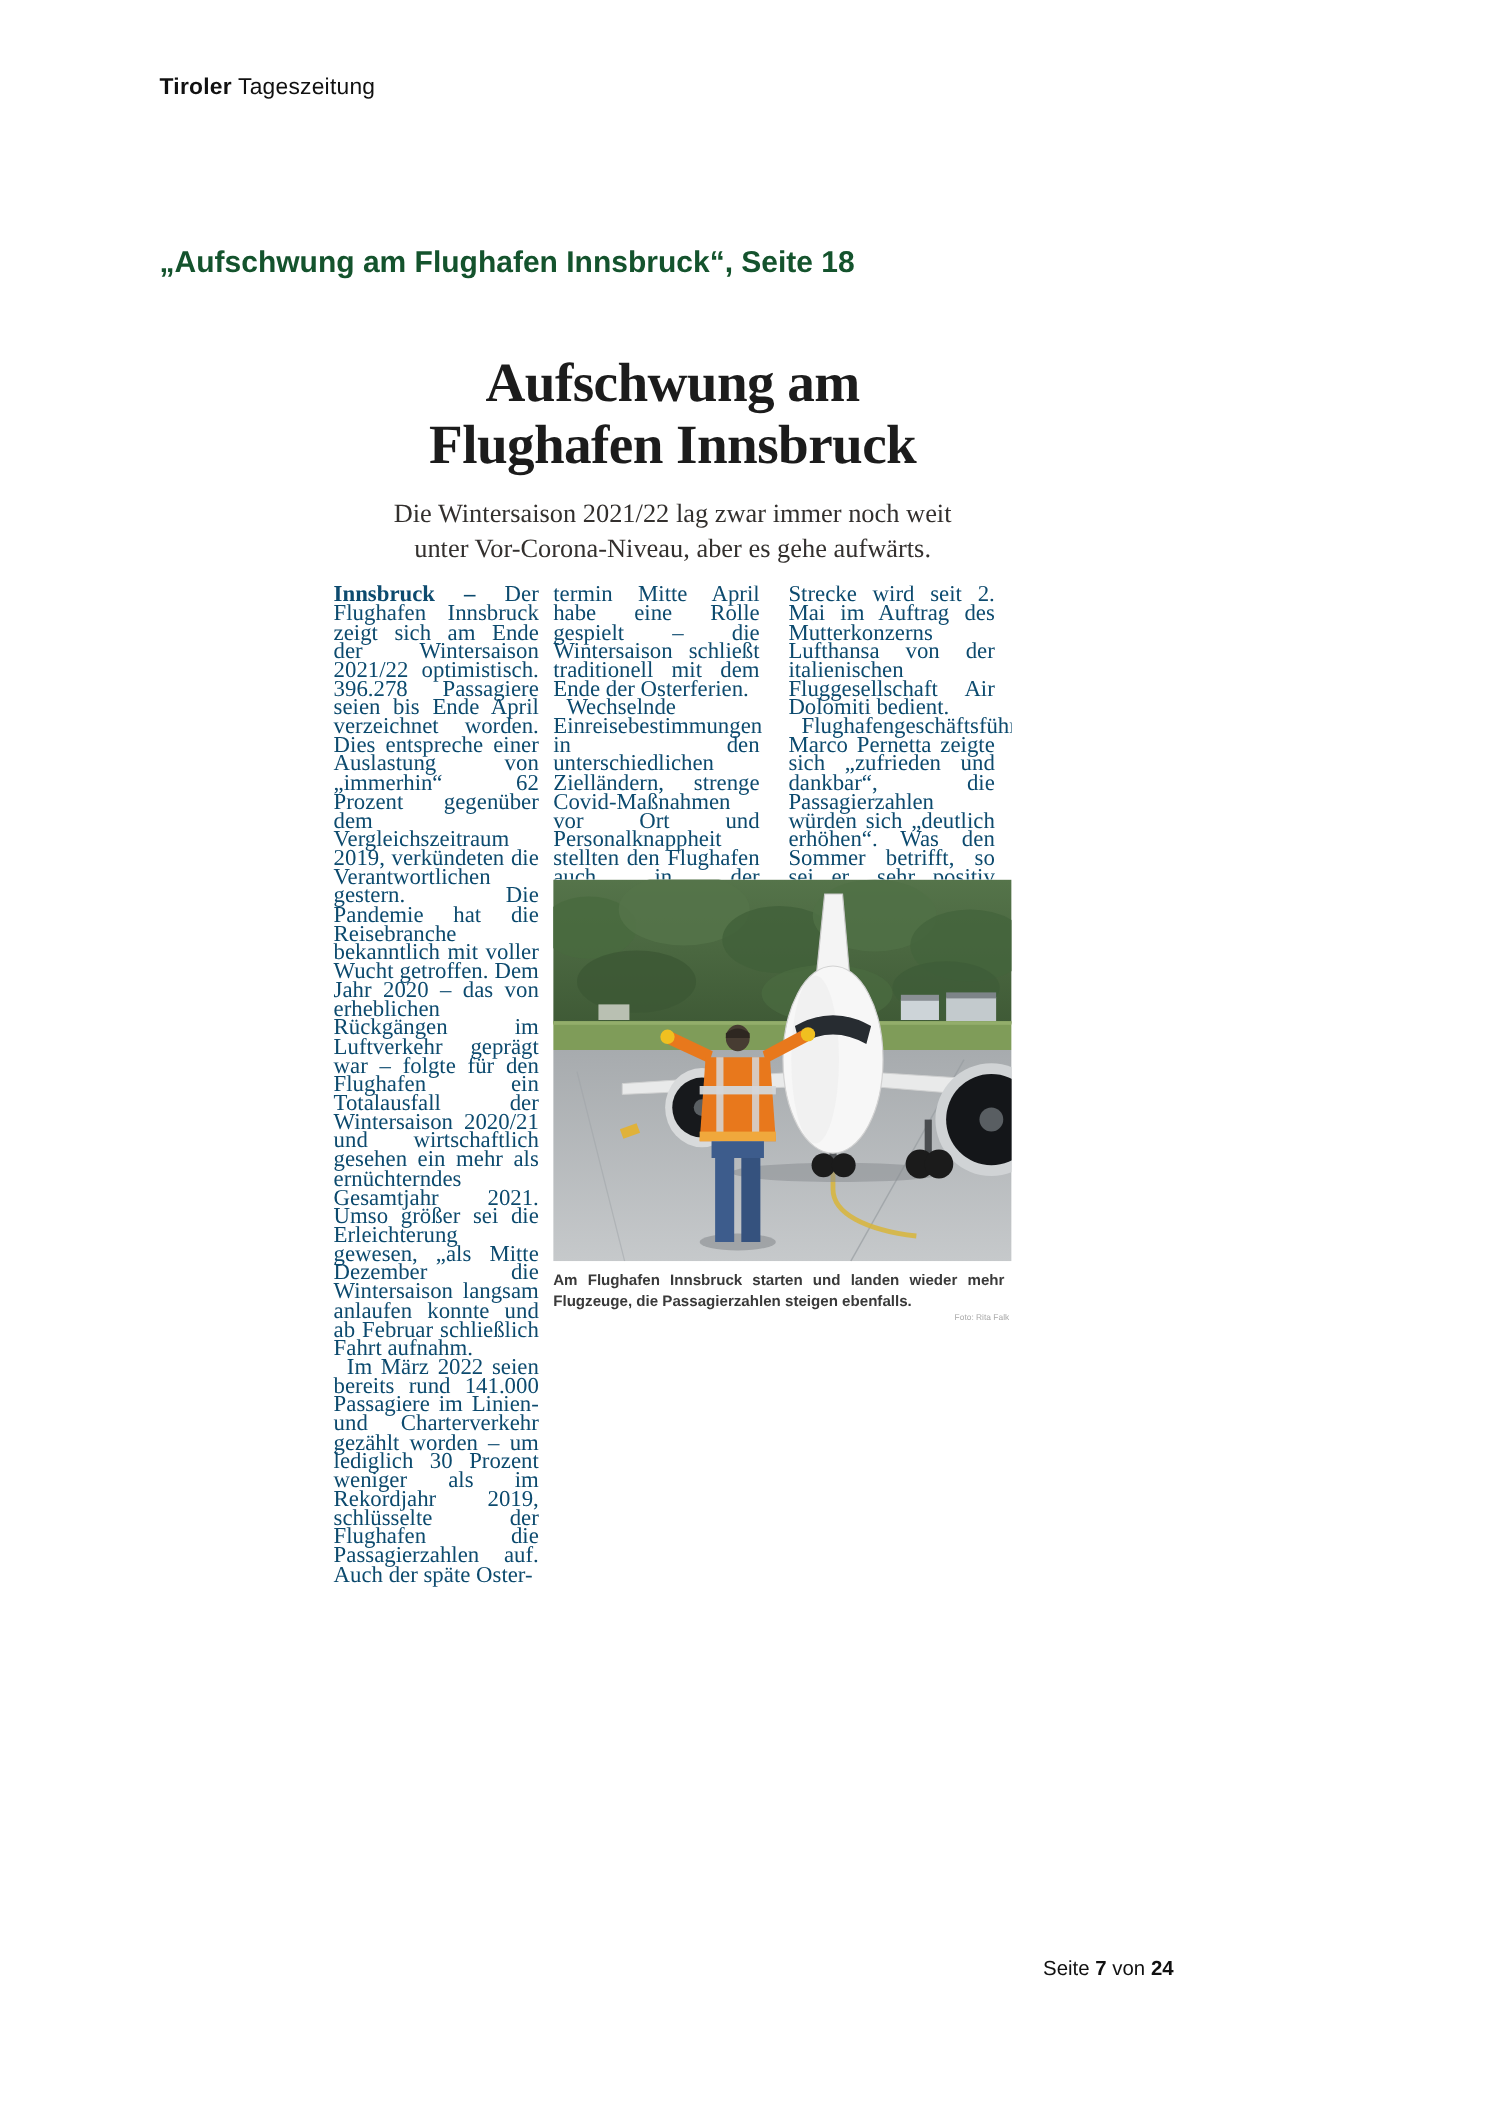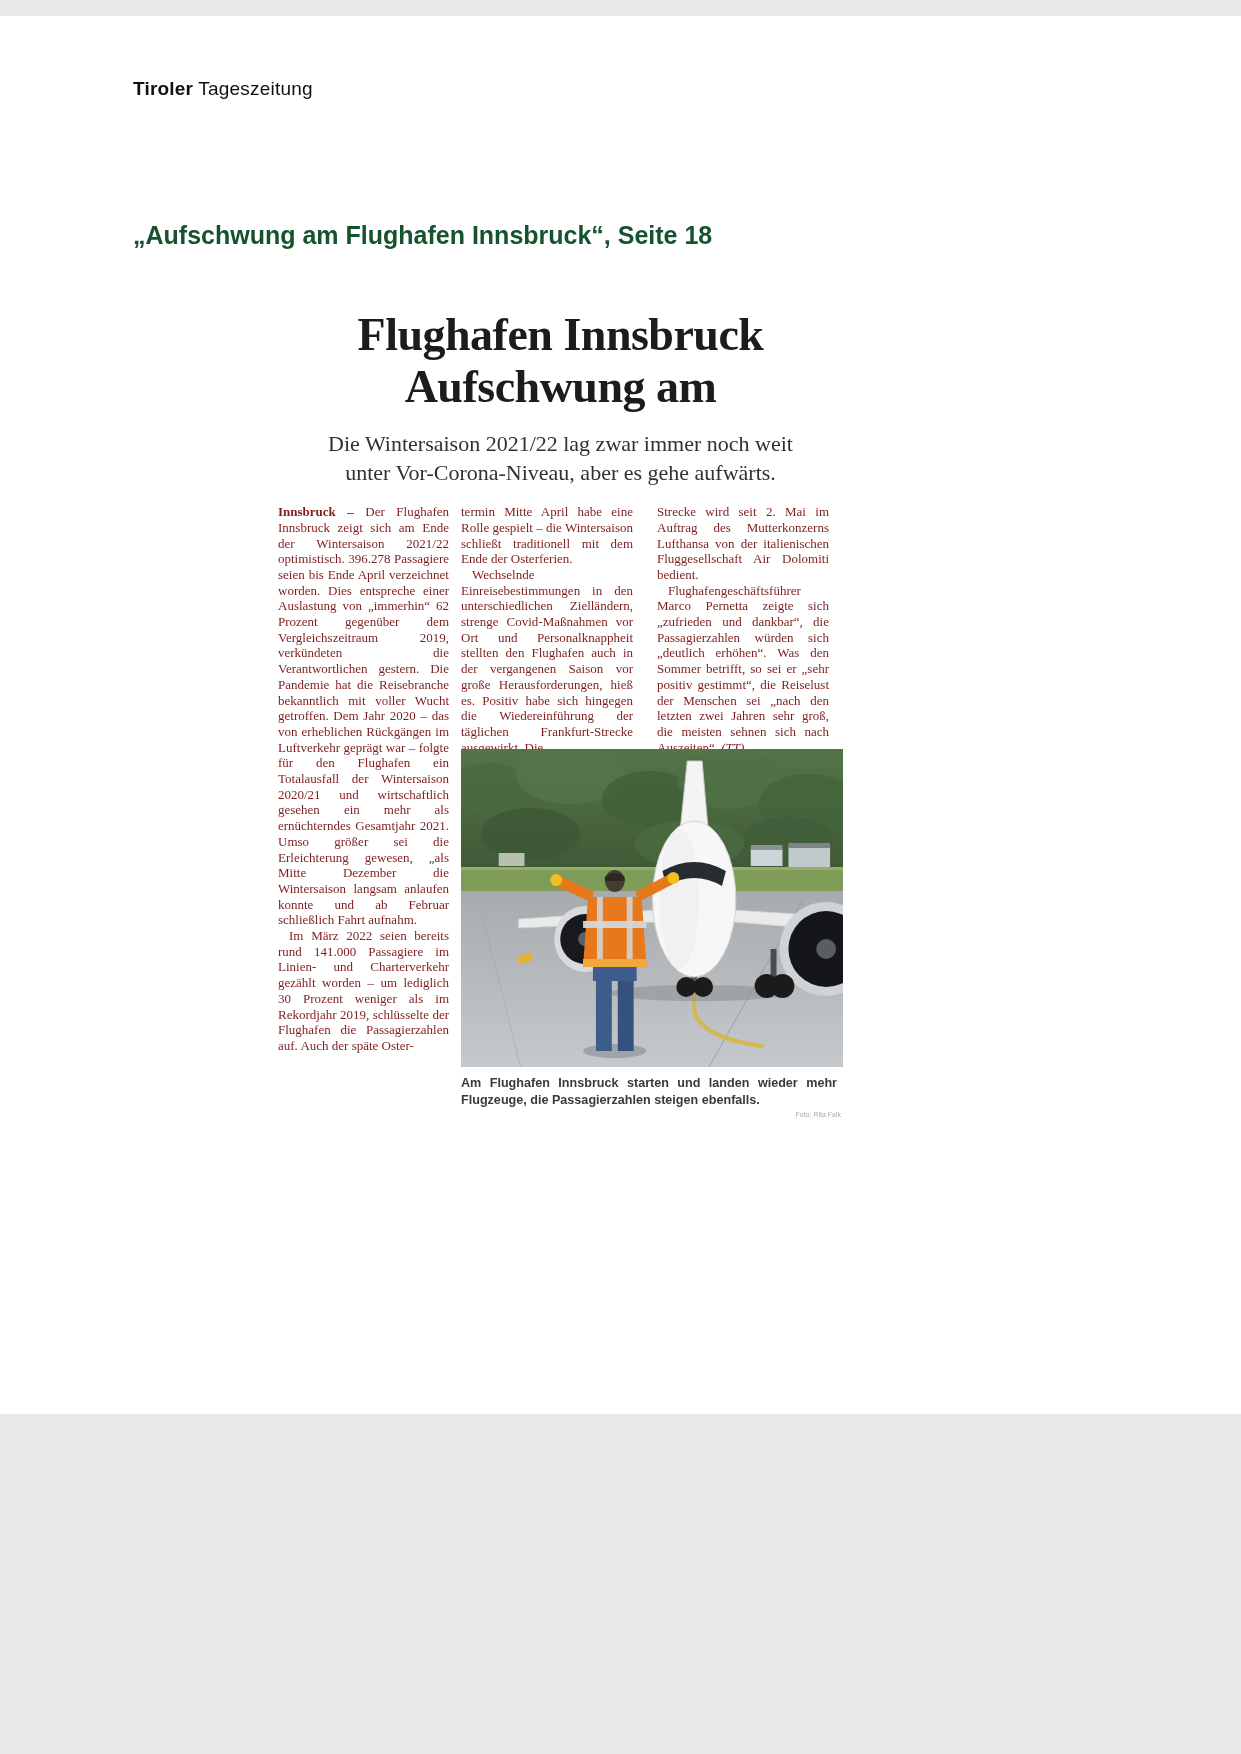--- a/index.html
+++ b/index.html
@@ -1,24 +1,24 @@
 <!DOCTYPE html>
 <html lang="de"><head>
 <meta charset="utf-8">
 <style>
   * { margin:0; padding:0; box-sizing:border-box; }
   html,body { background:#e9e9e9; }
   .page {
     position:relative;
-    width:1241px; height:1398px;
+    width:1241px; height:1754px;
     background:#ffffff;
     font-family:"Liberation Sans", sans-serif;
     color:#1a1a1a;
     overflow:hidden;
-    margin:16px auto;
+    margin:0 auto;
   }
   
   .brand {
     position:absolute; left:133px; top:62px;
     font-size:19px; letter-spacing:0.2px; color:#111;
   }
   .brand .b { font-weight:bold; }
   
   .doc-title {
     position:absolute; left:133px; top:205px;
@@ -38,22 +38,22 @@
     text-align:center; color:#33302e;
     font-size:22px; line-height:1.32;
     margin-top:17px; margin-bottom:17px;
   }
   .body-row { display:flex; gap:12px; }
   .colA { width:171px; flex:none; }
   .right-block { flex:1; min-width:0; }
   .text-row { display:flex; gap:24px; padding-right:14px; height:245px; overflow:hidden; }
   .text-row .col { flex:1; min-width:0; }
   .clipping p {
-    font-size:13px; line-height:15.7px; text-align:justify;
-    color:#7f1d1d; hyphens:manual;
+    font-size:19px; line-height:15.7px; text-align:justify;
+    color:#0c4a6e; hyphens:manual;
   }
   .clipping p.indent { text-indent:11px; }
   .lead { font-weight:bold; }
   .byline { font-style:italic; }
   
   .photo-wrap { width:100%; margin-top:0px; line-height:0; }
   .photo-wrap svg { width:100%; height:318px; display:block; }
   
   .caption-row {
     position:relative; margin-top:8px; padding-right:2px;
@@ -81,22 +81,22 @@
 
   <div class="brand">
     <span class="b">Tiroler</span><span> Tageszeitung</span>
   </div>
 
   <div class="doc-title">„Aufschwung am Flughafen Innsbruck“, Seite 18</div>
 
   <div class="clipping">
 
     <div class="headline">
+      <div>Aufschwung am</div>
       <div>Flughafen Innsbruck</div>
-      <div>Aufschwung am</div>
     </div>
 
     <div class="subhead">
       <div>Die Wintersaison 2021/22 lag zwar immer noch weit</div>
       <div>unter Vor-Corona-Niveau, aber es gehe aufwärts.</div>
     </div>
 
     <div class="body-row">
 
       <div class="colA">

